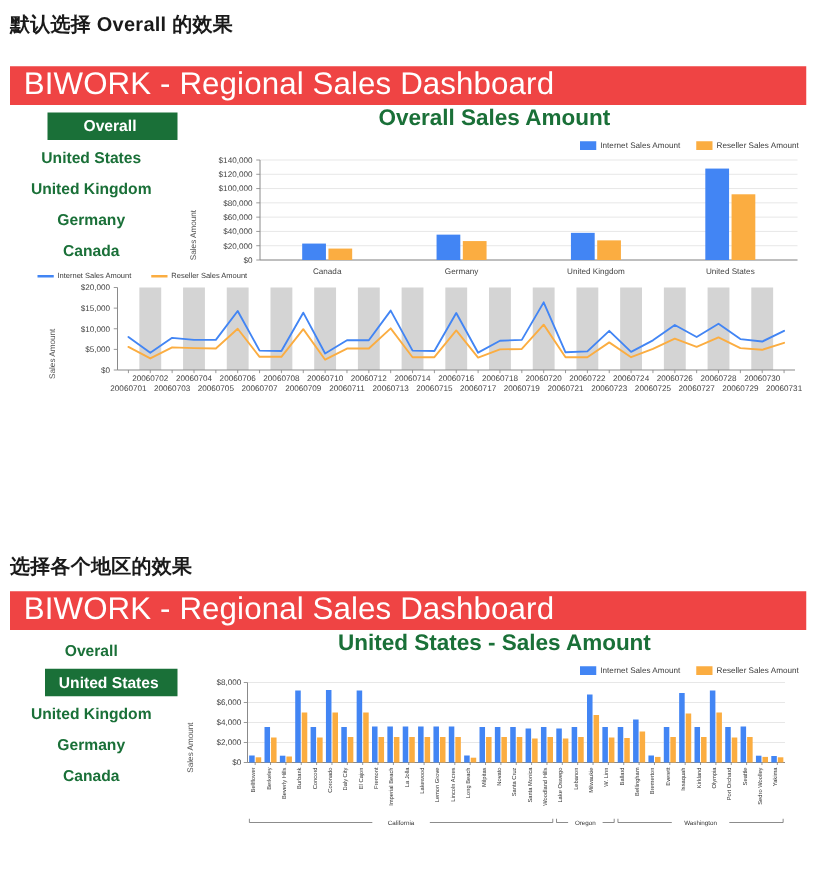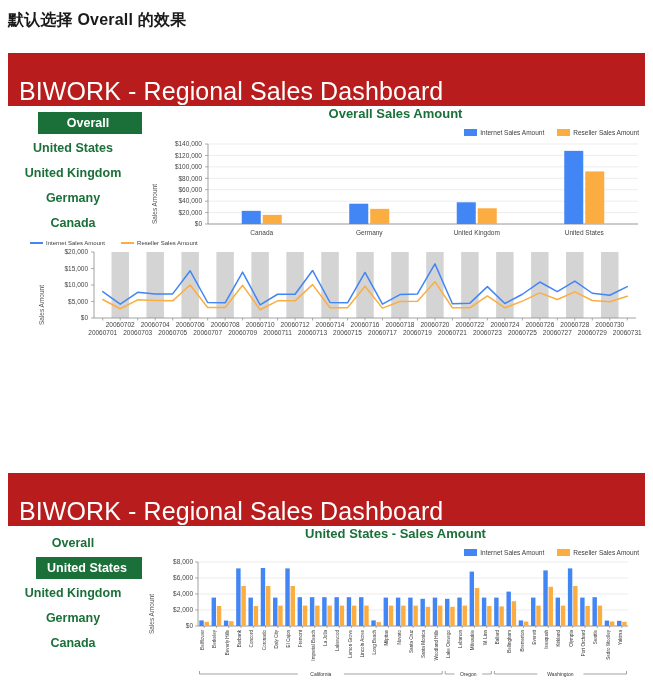--- a/index.html
+++ b/index.html
@@ -21,24 +21,24 @@
   }
   #cap1 { position: absolute; left: 8px;  top: 10px; }
   #cap2 { position: absolute; left: 8px;  top: 443px; }
 
   
   .dash { position: absolute; left: 8px; width: 637px; background: #fff; }
   #dash1 { top: 53px; height: 368px; }
   #dash2 { top: 473px; height: 218px; }
 
   .dash-header {
-    height: 53px;
-    background: #b91c1c;
+    height: 31px;
+    background: #ef4444;
     display: flex;
-    align-items: flex-end;
+    align-items: flex-start;
     padding-left: 11px;
   }
   .dash-title {
     color: #ffffff;
     font-size: 25px;
     font-weight: 400;
     letter-spacing: .1px;
     white-space: nowrap;
   }
 
@@ -70,21 +70,21 @@
     background: #1a7038;
     color: #ffffff;
   }
   #dash1 .nav-item.selected { width: 104px; margin-left: 30px; }
   #dash2 .nav-item.selected { width: 106px; margin-left: 28px; }
 
   
   .chart-title {
     text-align: center;
     color: #1a7038;
-    font-size: 13px;
+    font-size: 18px;
     font-weight: bold;
   }
   .legend {
     display: flex;
     justify-content: flex-end;
     gap: 13px;
     font-size: 6.5px;
     color: #3c3c3c;
     align-items: center;
   }
@@ -286,20 +286,21 @@
             <text x="601.7741935483871" y="81" class="xtick" fill="#444" font-size="4.4" font-family="&quot;Liberation Sans&quot;, sans-serif">20060730</text>
             <line x1="619.258064516129" y1="72" x2="619.258064516129" y2="74.5" class="tickmark"></line>
             <text x="619.258064516129" y="89" class="xtick" fill="#444" font-size="4.4" font-family="&quot;Liberation Sans&quot;, sans-serif">20060731</text>
             <text x="0" y="0" class="ytick" fill="#555" font-size="5.5" font-family="&quot;Liberation Sans&quot;, sans-serif" transform="translate(36,39) rotate(-90)" text-anchor="middle">Sales Amount</text>
           </svg>
       </div>
 
     </div>
   </div>
 
+  <div class="caption" id="cap2">选择各个地区的效果</div>
 
   <div class="dash" id="dash2">
     <div class="dash-header">
       <span class="dash-title">BIWORK - Regional Sales Dashboard</span>
     </div>
     <div class="dash-body" style="height:179px">
 
       <div class="nav">
         <button class="nav-item">Overall</button>
         <button class="nav-item selected">United States</button>

